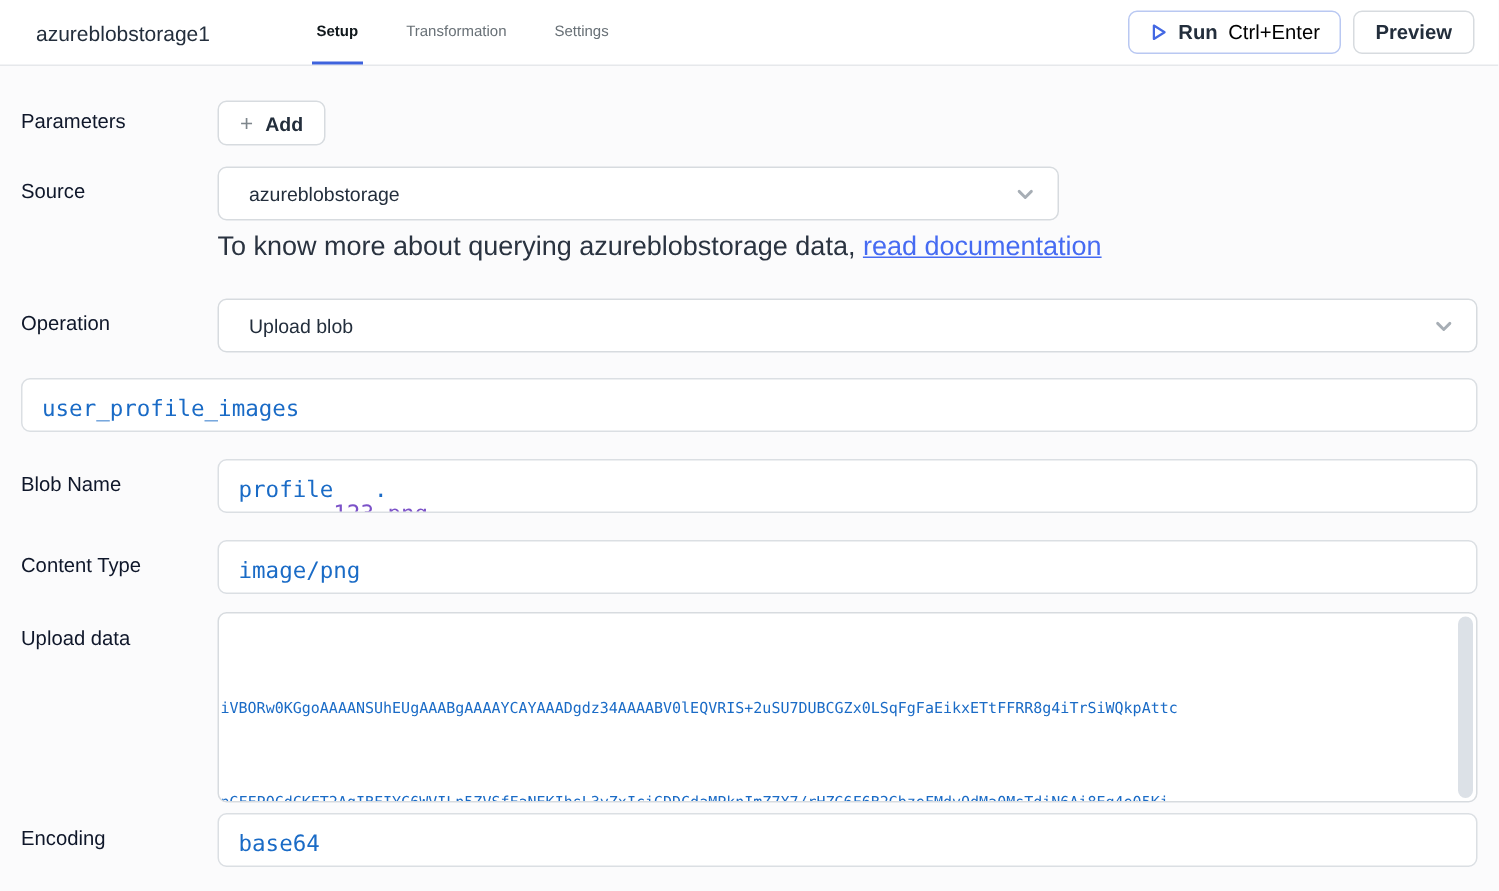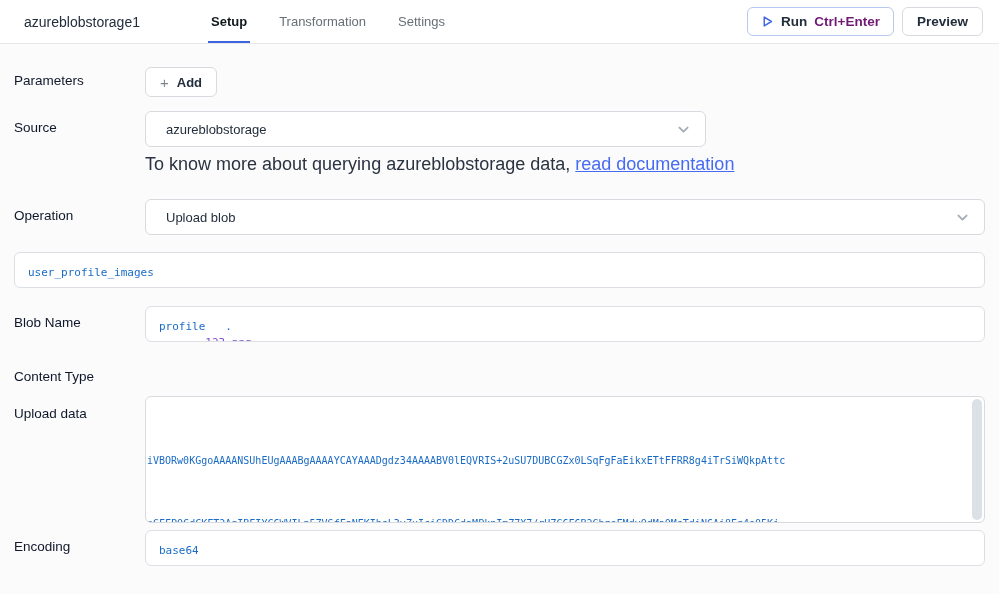--- a/index.html
+++ b/index.html
@@ -29,21 +29,21 @@
   .tabs {
     display: flex;
     align-items: stretch;
     height: 100%;
     margin-left: 24px;
     gap: 26px;
   }
   .tab {
     display: flex;
     align-items: center;
-    font-size: 13px;
+    font-size: 10px;
     color: #687076;
     cursor: pointer;
     padding: 4px 3px;
     border-bottom: 2px solid transparent;
     border-top: 2px solid transparent;
   }
   .tab.active {
     color: #11181c;
     font-weight: 600;
     border-bottom: 2px solid var(--accent, #3e63dd);
@@ -61,21 +61,21 @@
     gap: 7px;
     height: 29px;
     background: #ffffff;
     border-radius: 6px;
     font-family: "Liberation Sans", sans-serif;
     font-size: 13.5px;
     color: #232e3c;
     cursor: pointer;
   }
   .run-btn { border: 1px solid #b9c8f2; padding: 0 13px; font-weight: 600; }
-  .run-btn .shortcut { color: #701a75; font-weight: 700; text-align: right; }
+  .run-btn .shortcut { color: #000000; font-weight: 400; text-align: right; }
   .preview-btn { border: 1px solid #d7dbdf; padding: 0 14px; font-weight: 600; }
   .icon { display: inline-flex; align-items: center; }
   
   .main { padding: 23px 14px 0 14px; }
   .row { display: flex; }
   .row-label {
     flex: 0 0 131px;
     font-size: 13.5px;
     color: #0f172a;
     padding-top: 9px;
@@ -122,21 +122,21 @@
   }
   .code-input {
     height: 36px;
     background: #ffffff;
     border: 1px solid #dbdfe3;
     border-radius: 6px;
     display: flex;
     align-items: center;
     padding: 4px 12px 0 13px;
     font-family: "DejaVu Sans Mono", monospace;
-    font-size: 11px;
+    font-size: 15px;
     color: var(--code-blue, #1a6bc6);
     white-space: pre;
     overflow: hidden;
     cursor: text;
   }
   .tok-blue { color: var(--code-blue, #1a6bc6); }
   .tok-purple { color: var(--code-purple, #7c52c8); margin-top: 32px; }
   .upload-box {
     position: relative;
     height: 127px;
@@ -247,20 +247,23 @@
 
     <div class="row mb-18">
       <div class="row-label">Blob Name</div>
       <div class="row-field">
         <div class="code-input"><span class="tok-blue">profile</span><span class="tok-purple">123</span><span class="tok-blue">.</span><span class="tok-purple">png</span></div>
       </div>
     </div>
 
     <div class="row mb-12">
       <div class="row-label">Content Type</div>
+      <div class="row-field">
+        <div class="code-input">image/png</div>
+      </div>
     </div>
 
     <div class="row mb-7">
       <div class="row-label" style="padding-top:10px">Upload data</div>
       <div class="row-field">
         <div class="upload-box">
           <div>iVBORw0KGgoAAAANSUhEUgAAABgAAAAYCAYAAADgdz34AAAABV0lEQVRIS+2uSU7DUBCGZx0LSqFgFaEikxETtFFRR8g4iTrSiWQkpAttc</div>
           <div>pGFFPOCdCKFT2AgIBFIYC6WVILp5ZVSfFaNEKIhsL3yZxIciGDDCdaMPknImZ7X7/rHZG6F6B2GbzeFMdvQdMa0MsTdiN6Ai8Eq4e05Ki</div>
           
           

